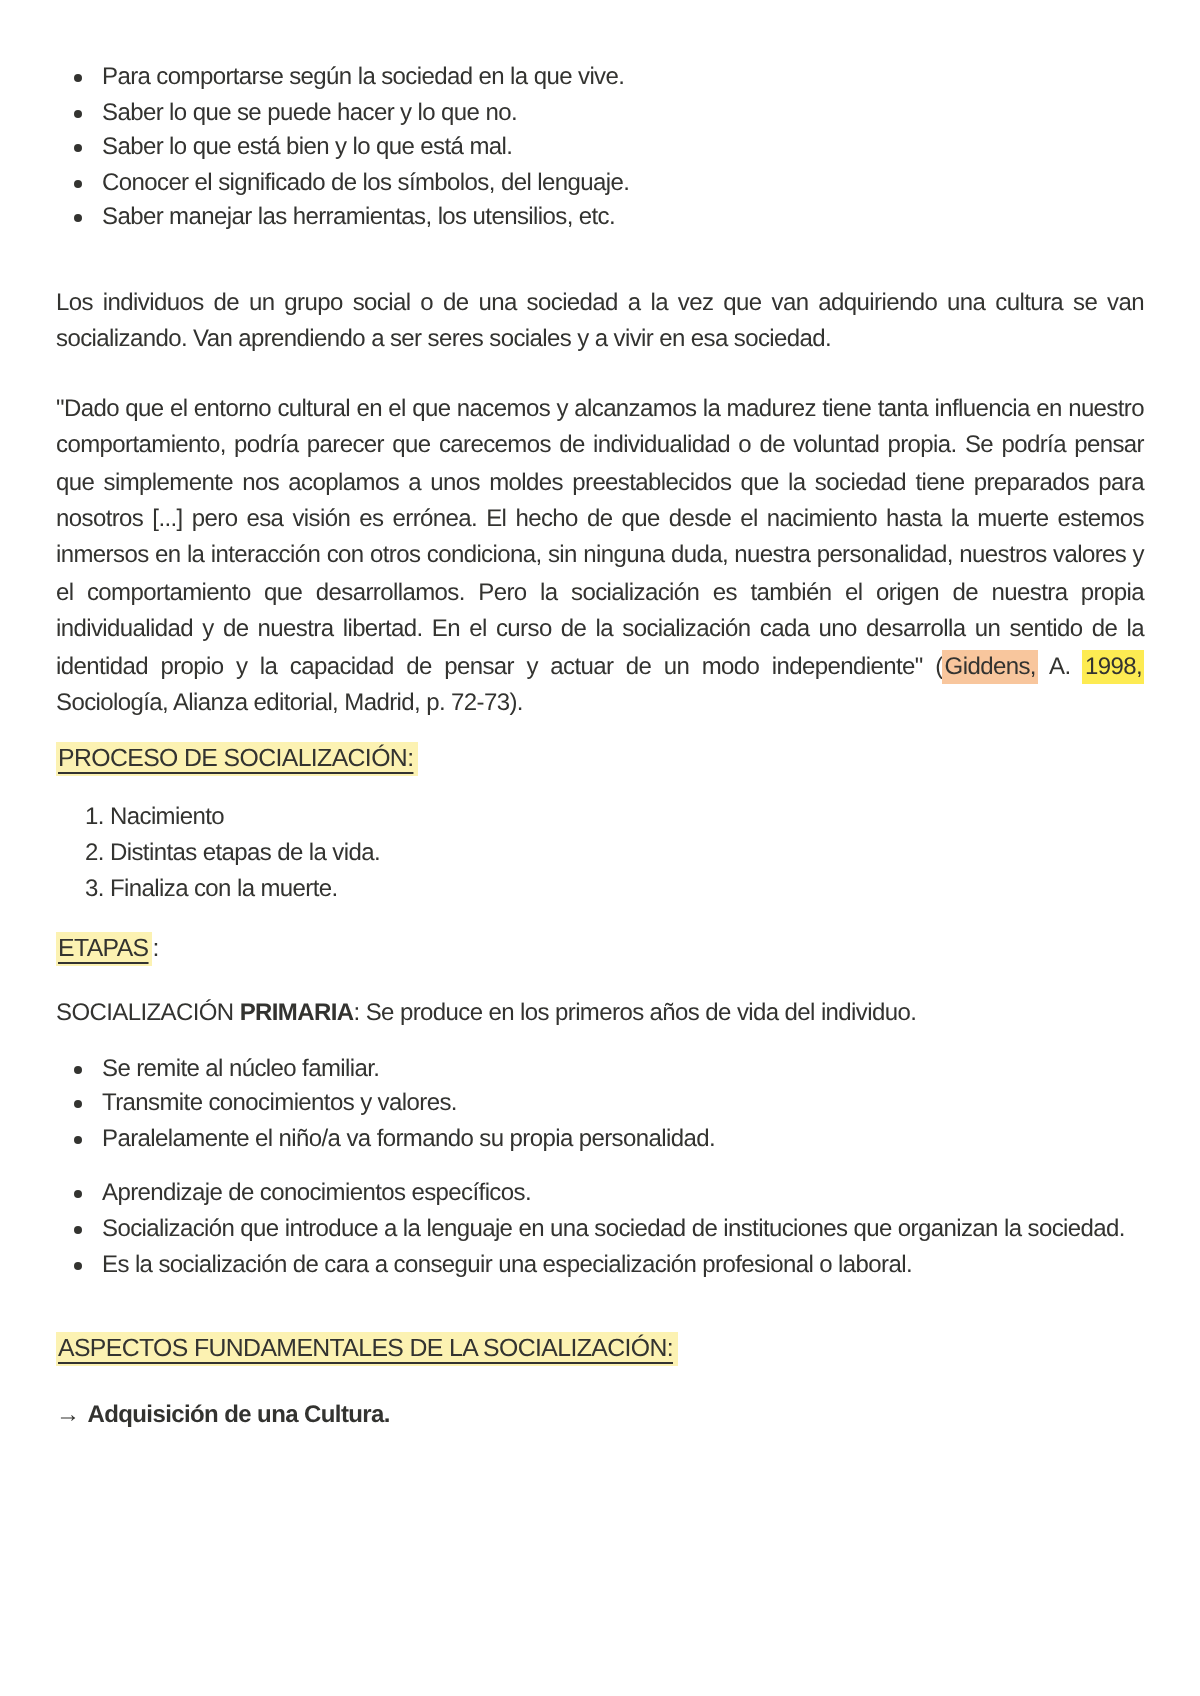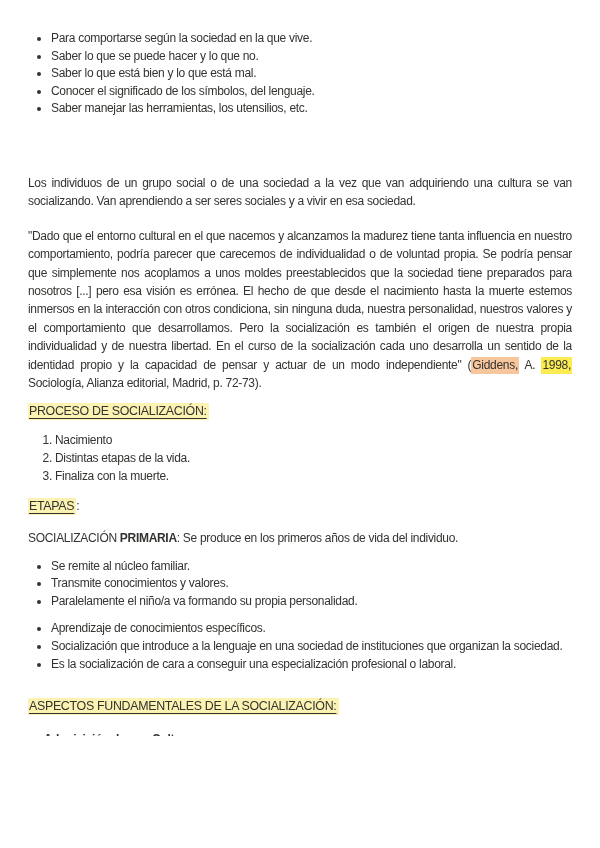--- a/index.html
+++ b/index.html
@@ -24,21 +24,21 @@
     overflow: hidden;
   }
   p { margin: 0; }
   ul, ol { margin: 0; padding: 0; }
   ul { padding-left: 23px; }
   ol { padding-left: 27px; }
   li { line-height: 17.6px; }
   ul.wide li, ol.wide li { line-height: 18px; }
   li::marker { color: var(--text); }
   .justify { text-align: justify; }
-  .p1 { margin-top: 56px; text-align: justify; }
+  .p1 { margin-top: 24px; text-align: justify; }
   .quote { margin-top: 16px; }
   .heading { font-size: 12.4px; }
   .h-proceso { margin-top: 10px; }
   .ol-proceso { margin-top: 10px; }
   .h-etapas { margin-top: 12px; }
   .stage-line { margin-top: 14px; }
   .stage-bullets { margin-top: 10px; }
   .stage-bullets li { text-align: justify; }
   .h-aspectos { margin-top: 24px; }
   .arrow-line { margin-top: 14px; font-weight: bold; }

